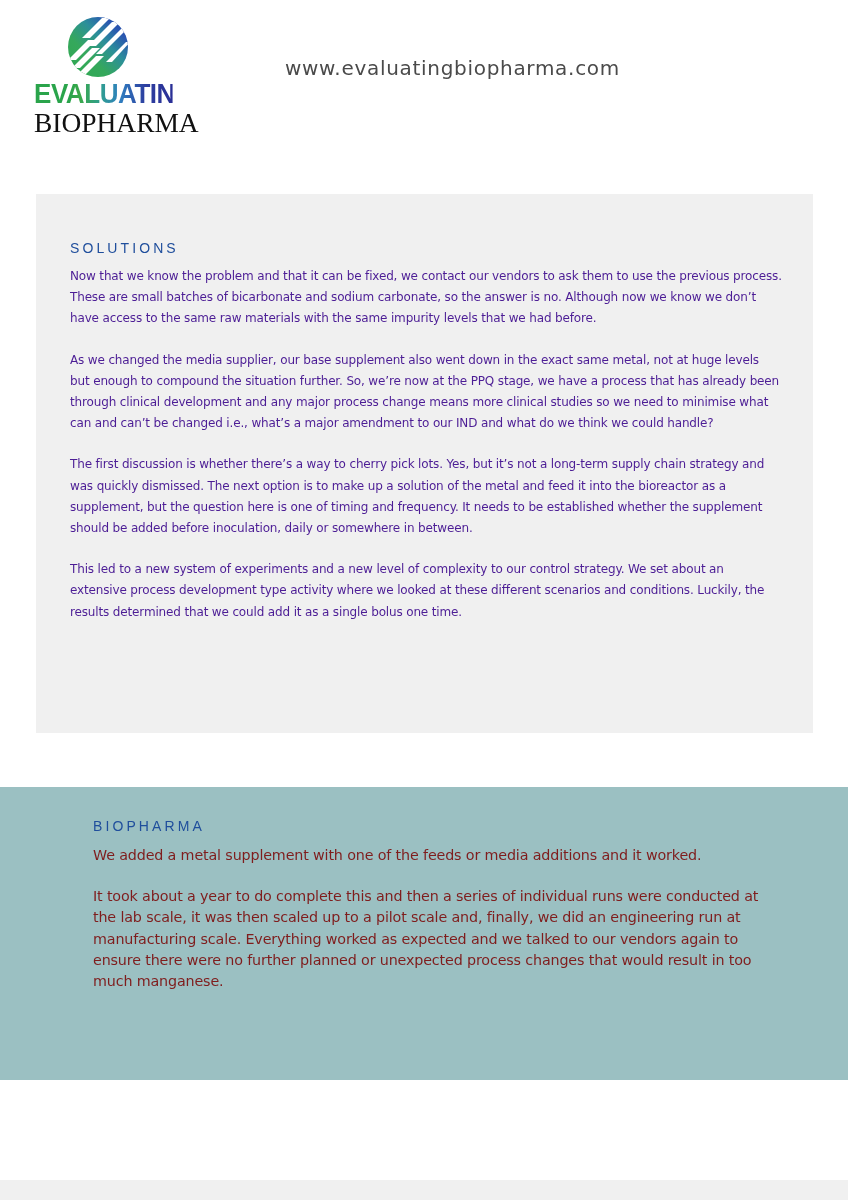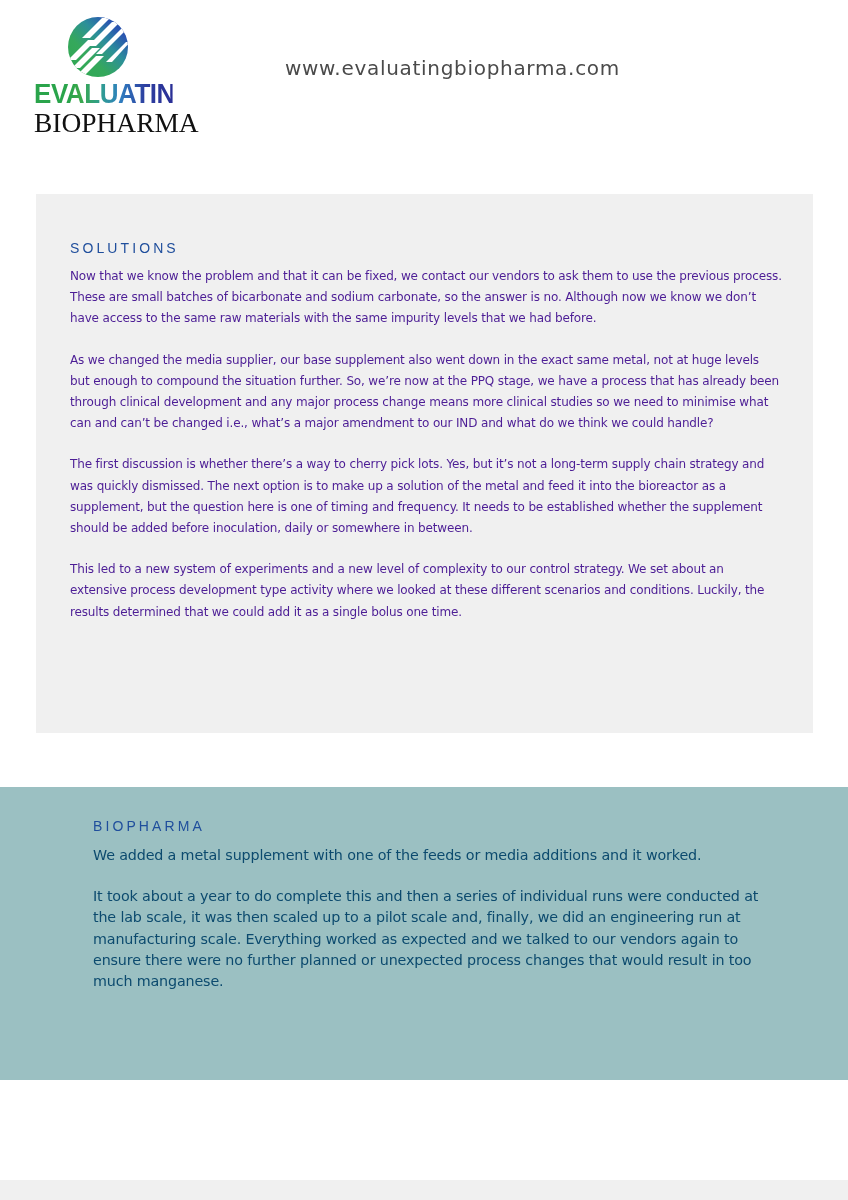--- a/index.html
+++ b/index.html
@@ -118,21 +118,21 @@
     left: 93px; top: 31px;
   }
   .outcomes-body {
     position: absolute;
     left: 93px; top: 58px;
     width: 690px;
   }
   .outcomes-par {
     font-size: 14.3px;
     line-height: 21.2px;
-    color: #0c4a6e;
+    color: #7f1d1d;
     margin: 0 0 20px 0;
     font-family: "DejaVu Sans", sans-serif;
     letter-spacing: -0.15px;
   }
   .outcomes-highlight {
     font-size: 14.6px;
     line-height: 22px;
     color: #ffffff;
     font-weight: bold;
     margin: 0;

